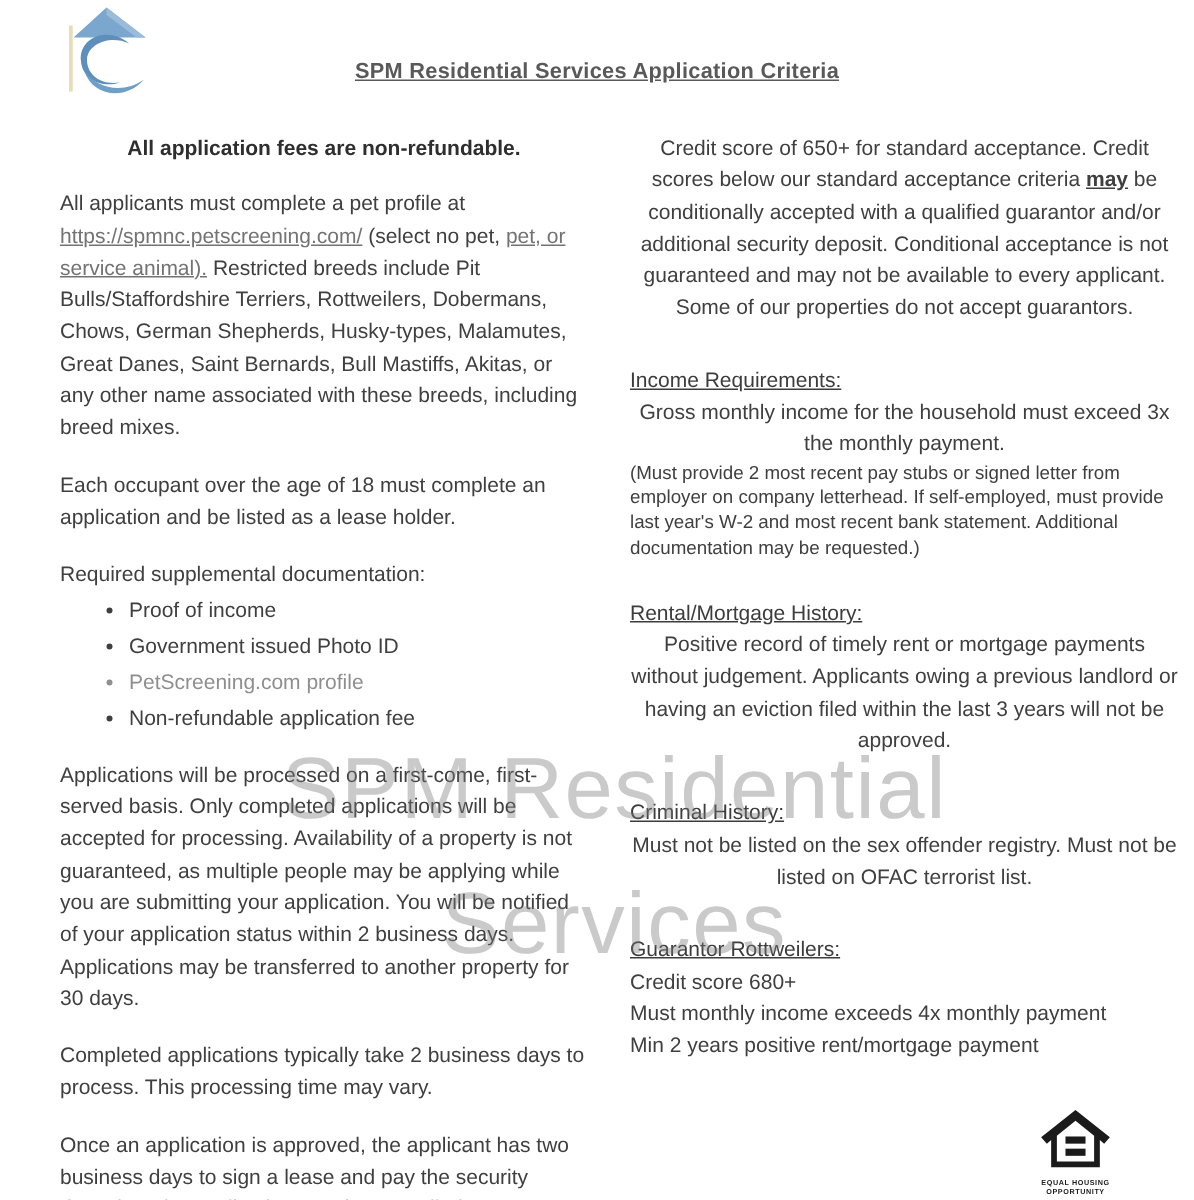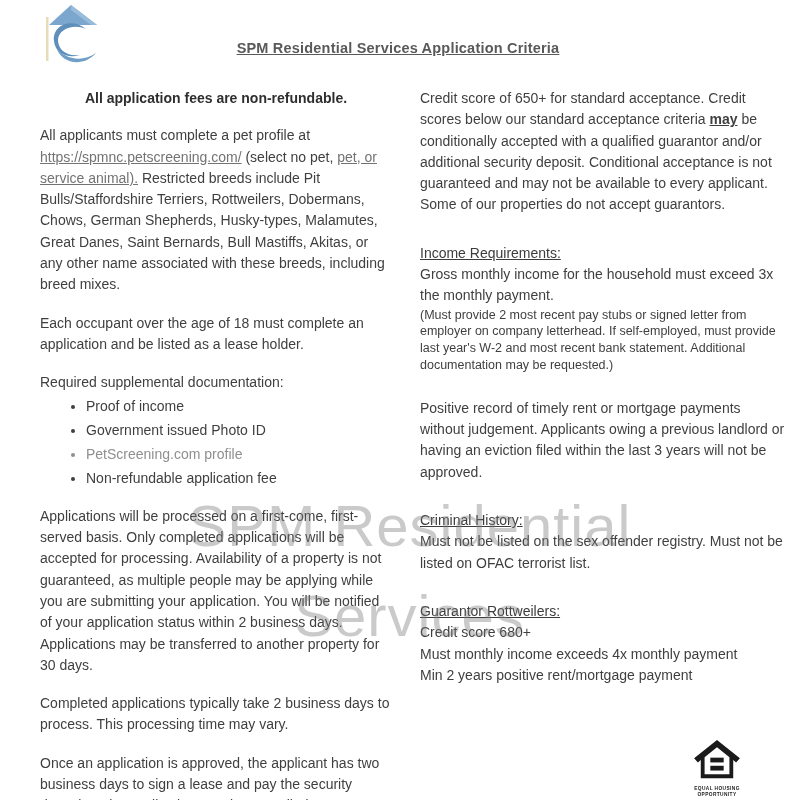--- a/index.html
+++ b/index.html
@@ -14,21 +14,21 @@
   .col-right{left:420px;width:366px;}
   .notice{margin:0 0 16px;text-align:center;font-weight:bold;color:#2e2e2e;}
   .para{margin:0 0 17px;}
   .doclink{color:#737373;text-decoration:underline;cursor:pointer;}
   .sup-head{margin:0 0 2px;}
   ul.docs{margin:0 0 16px;padding-left:46px;list-style:disc;}
   ul.docs li{margin:0 0 3px;}
   ul.docs li.muted{color:#8f8f8f;}
   .sec-head{margin:0;font-size:14px;font-weight:normal;color:#3c3c3c;
             text-decoration:underline;}
-  .sec-para{margin:0 0 27px;}
+  .sec-para{margin:0 0 27px;text-align:center;}
   .sec-para.tight{margin:0;}
   .note{margin:0 0 24px;font-size:12.5px;line-height:16.8px;}
   .guarantor-line{line-height:21.3px;}
   b.may{font-weight:bold;text-decoration:underline;}
   .watermark{position:absolute;top:481px;left:0;right:0;z-index:5;pointer-events:none;
              text-align:center;font-size:58px;line-height:90px;
              color:rgba(122,122,122,0.40);letter-spacing:1px;white-space:nowrap;padding-left:23px;}
   .eho{position:absolute;left:686px;top:740px;width:62px;text-align:center;z-index:2;}
   .eho .eho-text{font-size:4.8px;line-height:5.6px;font-weight:bold;color:#1b1b1b;
                  letter-spacing:.4px;}
@@ -71,20 +71,21 @@
   </div>
 
   <div class="col col-right">
 
     <p class="sec-para"><span>Credit score of 650+ for standard acceptance. Credit scores below our standard acceptance criteria </span><b class="may">may</b><span> be conditionally accepted with a qualified guarantor and/or additional security deposit. Conditional acceptance is not guaranteed and may not be available to every applicant. Some of our properties do not accept guarantors.</span></p>
 
     <h2 class="sec-head">Income Requirements:</h2>
     <p class="sec-para tight">Gross monthly income for the household must exceed 3x the monthly payment.</p>
     <p class="note">(Must provide 2 most recent pay stubs or signed letter from employer on company letterhead. If self-employed, must provide last year's W-2 and most recent bank statement. Additional documentation may be requested.)</p>
 
+    <h2 class="sec-head">Rental/Mortgage History:</h2>
     <p class="sec-para">Positive record of timely rent or mortgage payments without judgement. Applicants owing a previous landlord or having an eviction filed within the last 3 years will not be approved.</p>
 
     <h2 class="sec-head">Criminal History:</h2>
     <p class="sec-para">Must not be listed on the sex offender registry. Must not be listed on OFAC terrorist list.</p>
 
     <h2 class="sec-head">Guarantor Rottweilers:</h2>
     <div class="guarantor-line">Credit score 680+</div>
     <div class="guarantor-line">Must monthly income exceeds 4x monthly payment</div>
     <div class="guarantor-line">Min 2 years positive rent/mortgage payment</div>
   </div>

